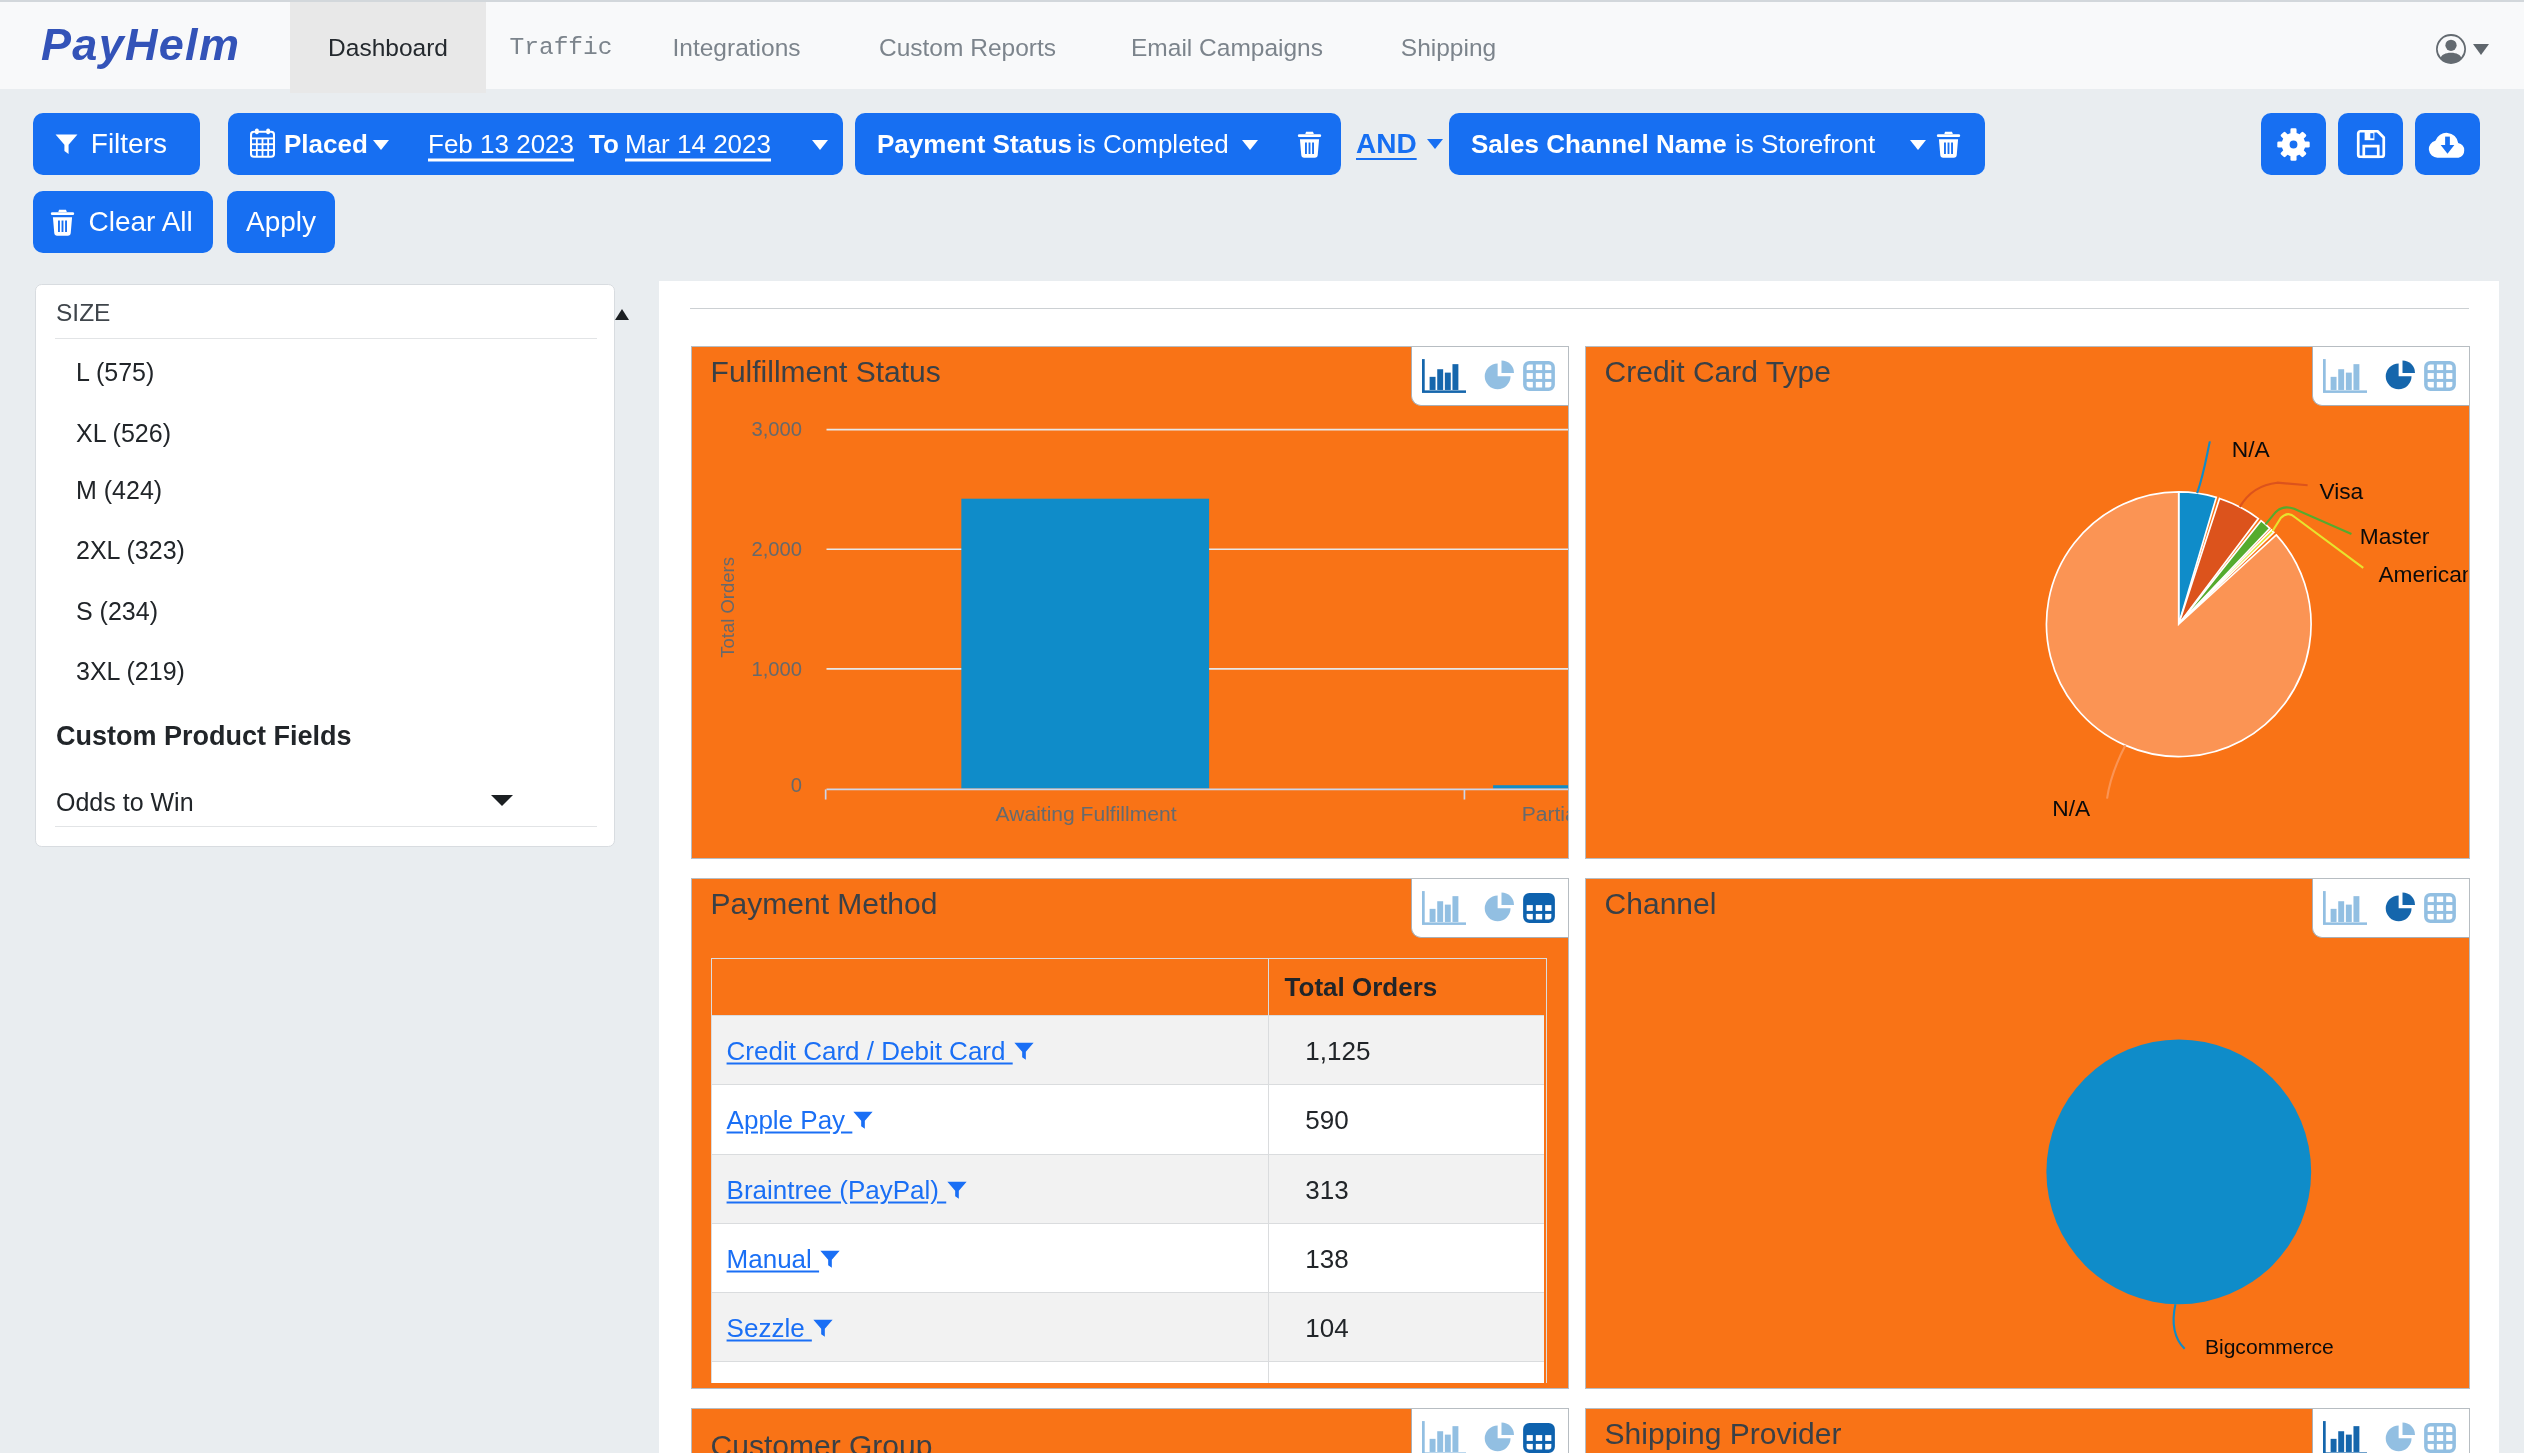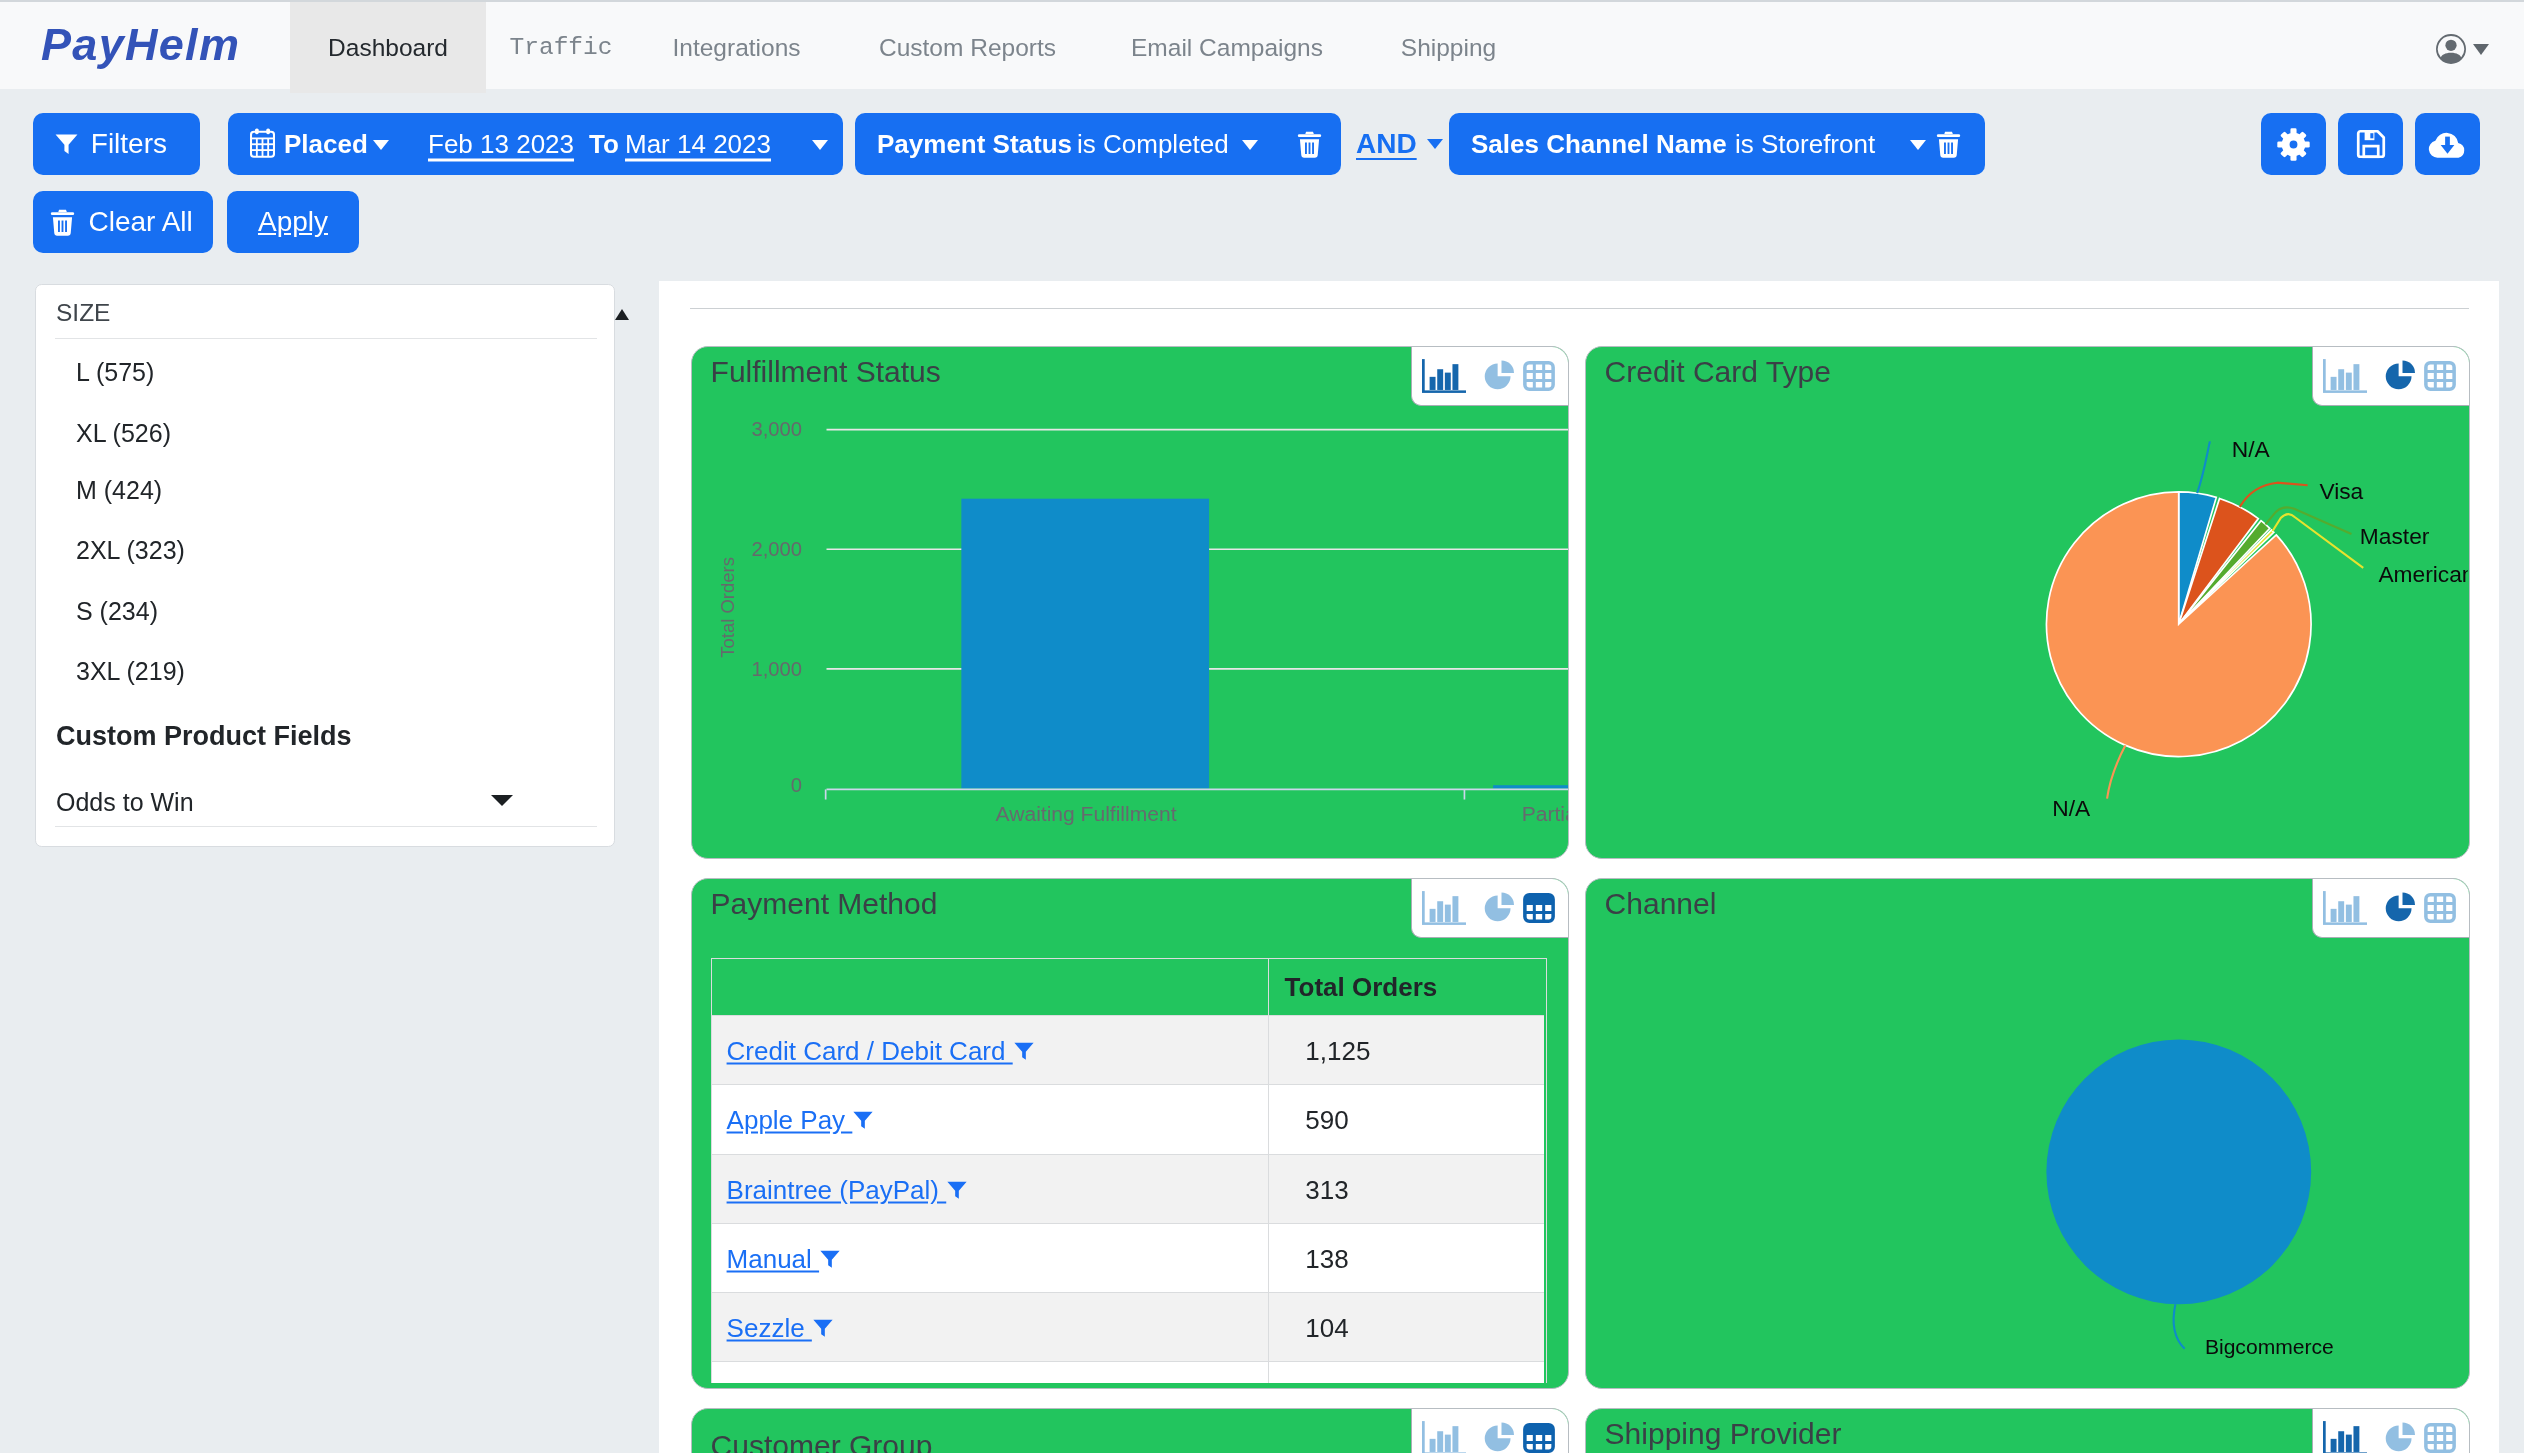--- a/index.html
+++ b/index.html
@@ -17,21 +17,21 @@
   .btn u { text-decoration:underline; text-underline-offset:5.9px; text-decoration-thickness:2.5px; }
   .btn svg { flex:none; }
   .bline { top:50%; transform:translateY(-50%); font-size:26px; }
   .caret { display:inline-block; width:0; height:0; border-left:8.4px solid transparent; border-right:8.4px solid transparent; border-top:10px solid #fff; }
   
   #sidecard { position:absolute; left:35px; top:284px; width:580px; height:563px; background:#fff; border:1.7px solid #d8dce0; border-radius:6.7px; }
   .sideitem { position:absolute; left:40px; font-size:25px; color:#212529; }
   .sline { position:absolute; left:18.6px; width:542px; height:0; border-top:1.7px solid #e2e4e6; }
   
   #main { position:absolute; left:659px; top:281px; width:1840px; height:1173px; background:#fff; }
-  .panel { position:absolute; background:#22c55e; border:1.7px solid #b7bdc2; border-radius:17px; overflow:hidden; }
+  .panel { position:absolute; background:#f97316; border:1.7px solid #b7bdc2; border-radius:0; overflow:hidden; }
   .ptitle { position:absolute; left:18.6px; top:8.4px; font-size:30px; color:#3a4046; }
   .icongroup { position:absolute; top:-0.8px; right:-0.8px; height:60px; border-left:1.7px solid #a9afb5; border-bottom:1.7px solid #a9afb5; border-bottom-left-radius:10px; display:flex; align-items:center; padding:0 13.5px 0 10px; gap:0; background:#fff; }
   .trow { position:absolute; left:1.7px; width:832px; height:71px; border-top:1.7px solid #dadcde; }
   .lnk { position:absolute; left:14.3px; top:50%; transform:translateY(-50%); color:#1a6ff5; text-decoration:underline; text-underline-offset:3.4px; white-space:nowrap; }
   .lnk svg { vertical-align:-3.4px; }
   .val { position:absolute; left:593px; top:50%; transform:translateY(-50%); color:#212529; }
 </style>
 </head>
 <body>
 <div id="navbar">
@@ -153,21 +153,21 @@
         <rect x="0.8" y="3.6" width="22.4" height="2.8" rx="1.4"></rect>
         <path d="M2.8 8.4h18.4l-1.3 15.2a2.8 2.8 0 0 1-2.8 2.5H6.9a2.8 2.8 0 0 1-2.8-2.5L2.8 8.4z"></path>
         <g stroke="#176ff2" stroke-width="1.8">
           <line x1="8.6" y1="11.6" x2="8.6" y2="22.6"></line>
           <line x1="12" y1="11.6" x2="12" y2="22.6"></line>
           <line x1="15.4" y1="11.6" x2="15.4" y2="22.6"></line>
         </g>
       </svg>
     <span style="margin-left:13.5px;">Clear All</span>
   </div>
-  <div class="btn" style="left:227px; top:191px; width:132px; height:62px; justify-content:center;text-decoration:underline;">Apply</div>
+  <div class="btn" style="left:227px; top:191px; width:108px; height:62px; justify-content:center;">Apply</div>
 </div>
 
 <div id="sidecard">
   <div class="abs" style="left:20px; top:13.5px; font-size:24.5px; color:#3f454b;">SIZE</div>
   <div class="abs" style="left:579px; top:23.6px; width:0;height:0;border-left:7.6px solid transparent;border-right:7.6px solid transparent;border-bottom:11px solid #1b1f22;"></div>
   <div class="sline" style="top:53px;"></div>
   <div class="sideitem" style="top:73px;">L (575)</div>
   <div class="sideitem" style="top:134px;">XL (526)</div>
   <div class="sideitem" style="top:191px;">M (424)</div>
   <div class="sideitem" style="top:251px;">2XL (323)</div>

